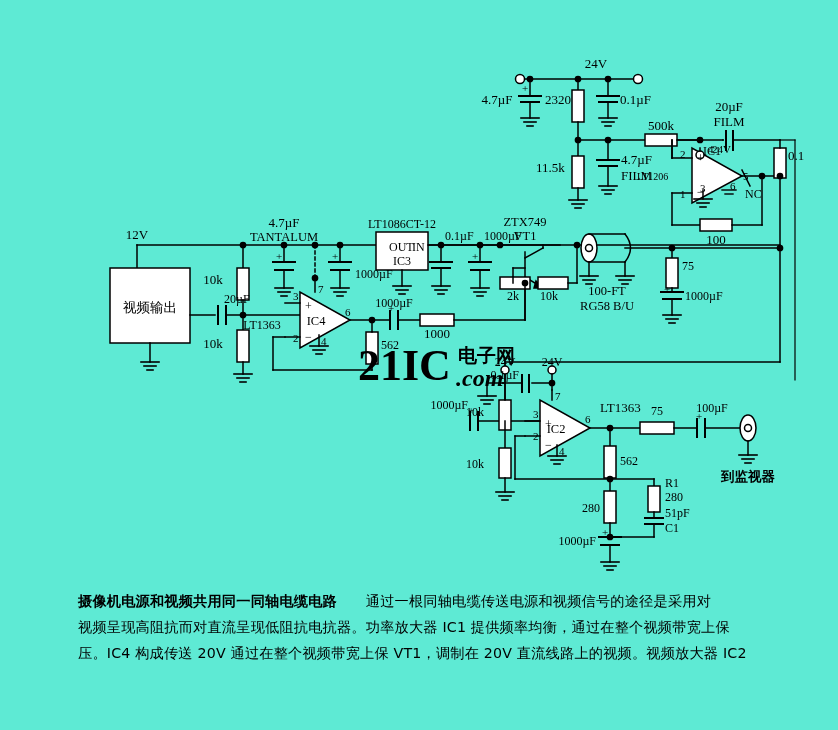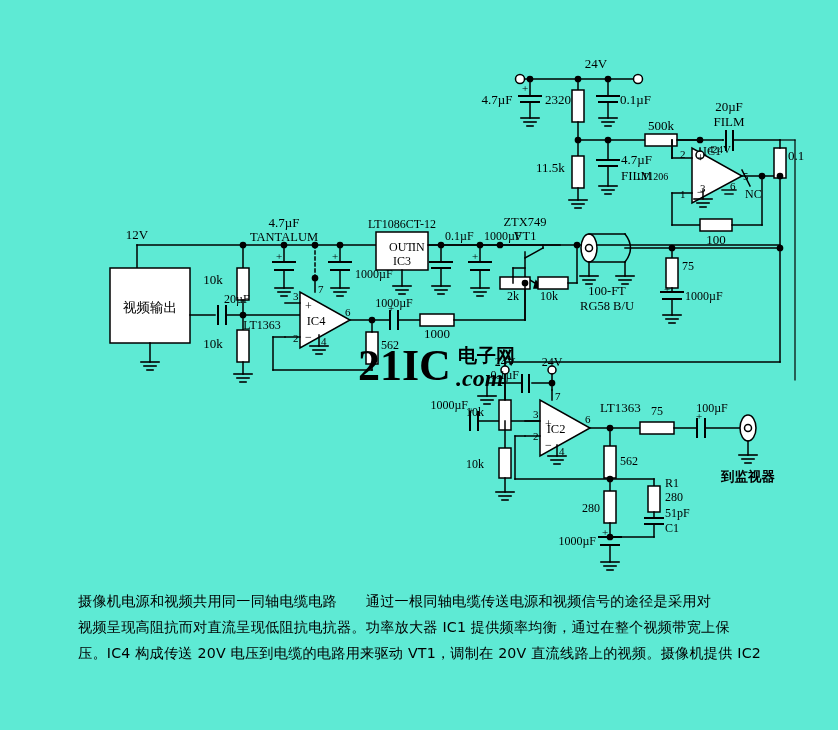--- a/index.html
+++ b/index.html
@@ -36,21 +36,21 @@
     top: 588px;
     width: 690px;
     font-family: "DejaVu Sans", "Liberation Sans", sans-serif;
     font-size: 14.2px;
     line-height: 26px;
     color: #000;
     letter-spacing: 0.2px;
   }
   .caption p { margin: 0; text-indent: 0; }
   .caption .cap-line { white-space: nowrap; }
-  .cap-title { font-weight: normal; }
+  .cap-title { font-weight: bold; }
   svg text {
     font-family: "Liberation Serif", serif;
     fill: #000;
   }
 </style>
 </head>
 <body>
 
 <div id="page">
 
@@ -459,16 +459,16 @@
     <text x="0" y="40" font-family="Liberation Serif, serif" font-size="44" font-weight="bold" fill="#f3a6ad">21IC</text>
     <text x="100" y="22" font-family="DejaVu Sans, sans-serif" font-size="19" font-weight="bold" fill="#f3a6ad">电子网</text>
     <text x="98" y="46" font-family="Liberation Serif, serif" font-size="24" font-style="italic" font-weight="bold" fill="#f3a6ad">.com</text>
   </svg>
 
   <div class="caption">
     <p class="cap-line">
       <span class="cap-title">摄像机电源和视频共用同一同轴电缆电路</span><span>　　通过一根同轴电缆传送电源和视频信号的途径是采用对</span>
     </p>
     <p class="cap-line">视频呈现高阻抗而对直流呈现低阻抗电抗器。功率放大器 IC1 提供频率均衡，通过在整个视频带宽上保</p>
-    <p class="cap-line">压。IC4 构成传送 20V 电压到电缆的电路用来驱动 VT1，调制在 20V 直流线路上的视频。摄像机提供 IC2</p>
+    <p class="cap-line">压。IC4 构成传送 20V 通过在整个视频带宽上保 VT1，调制在 20V 直流线路上的视频。视频放大器 IC2</p>
   </div>
 
 </div>
 
 </body></html>

